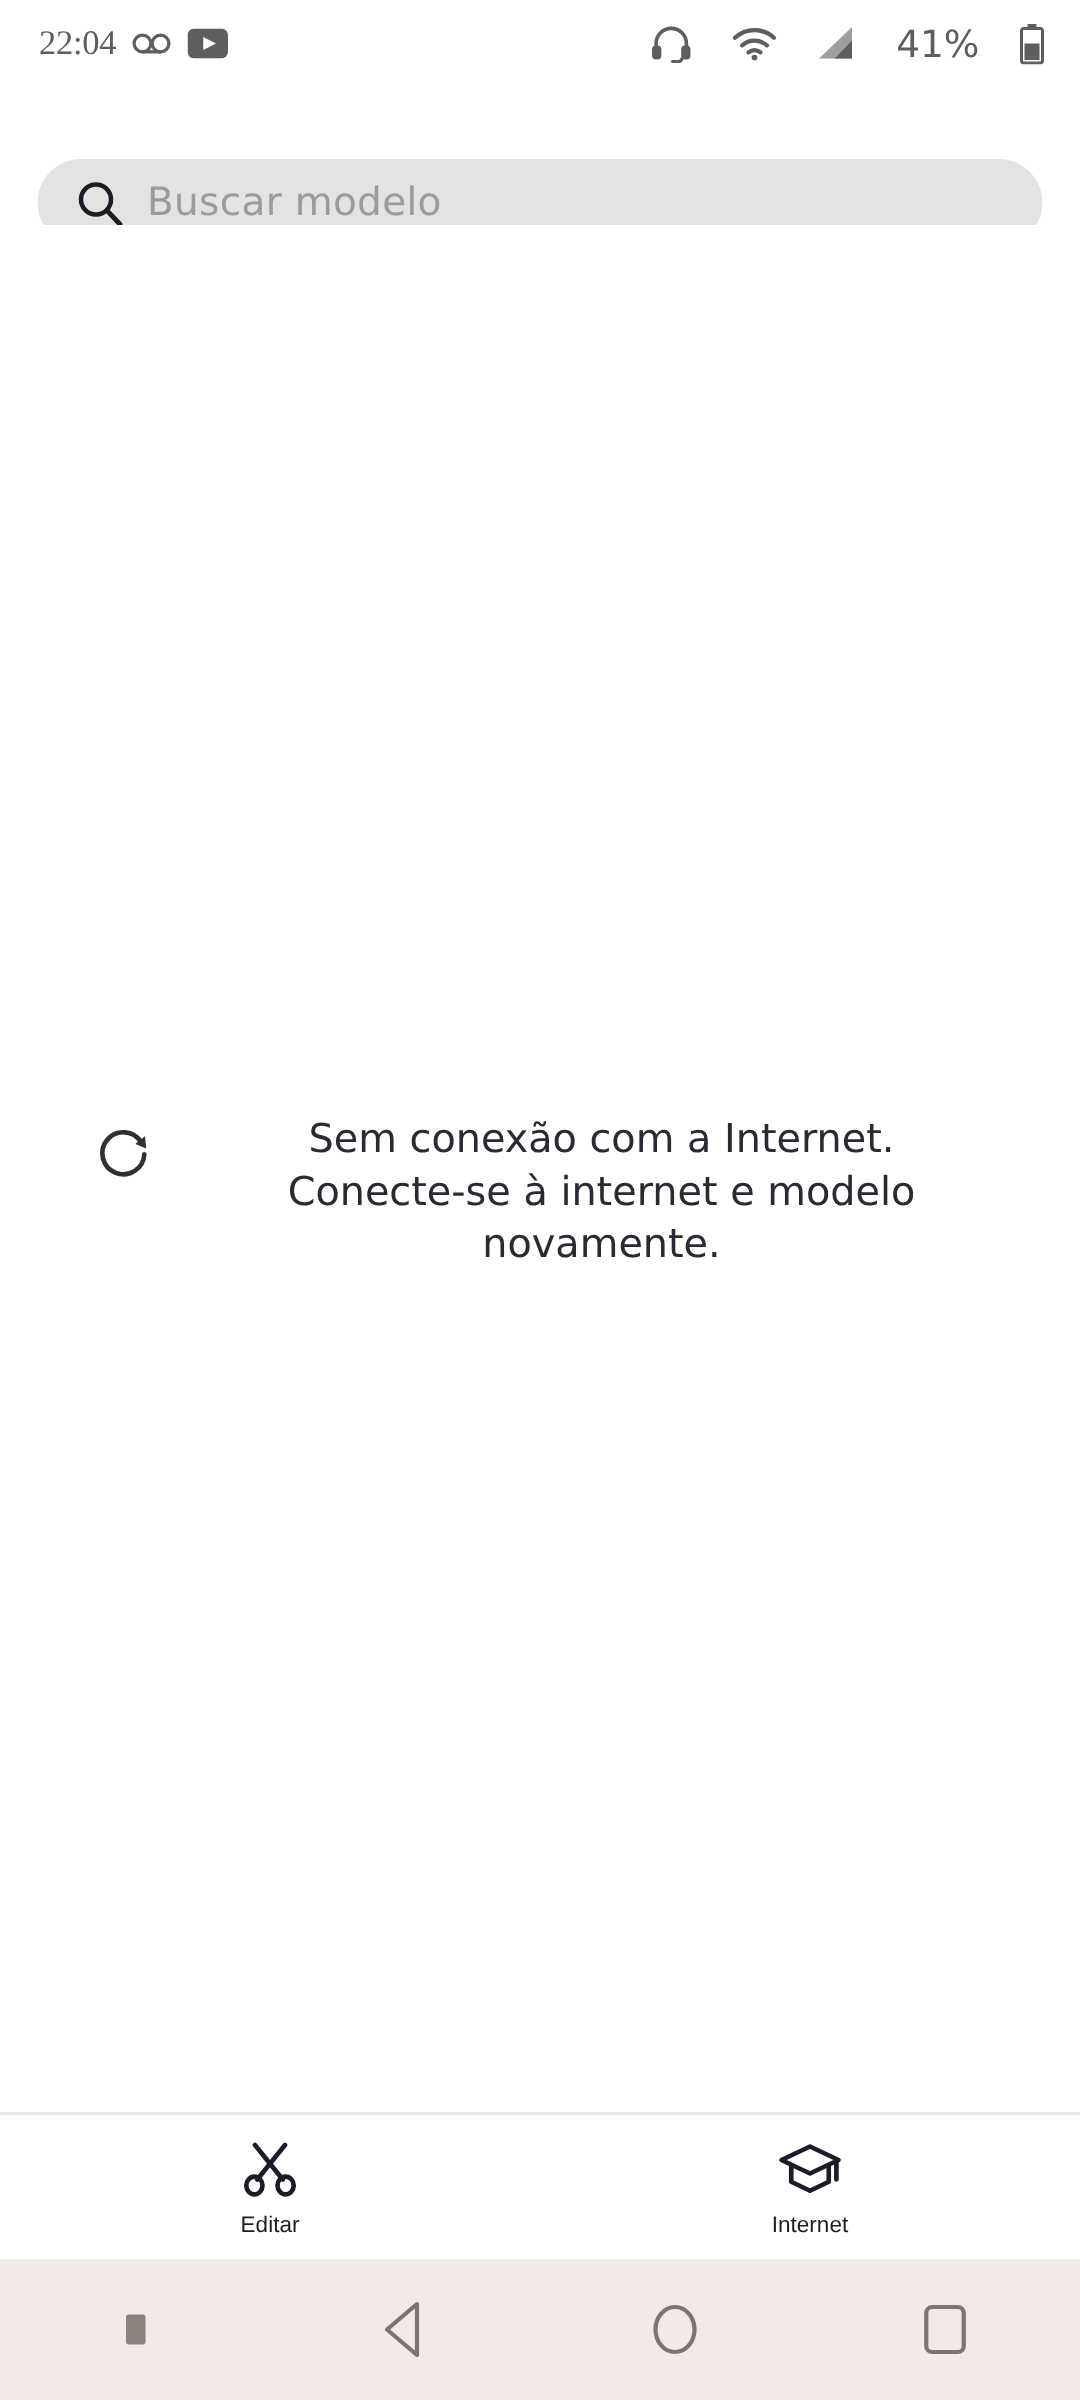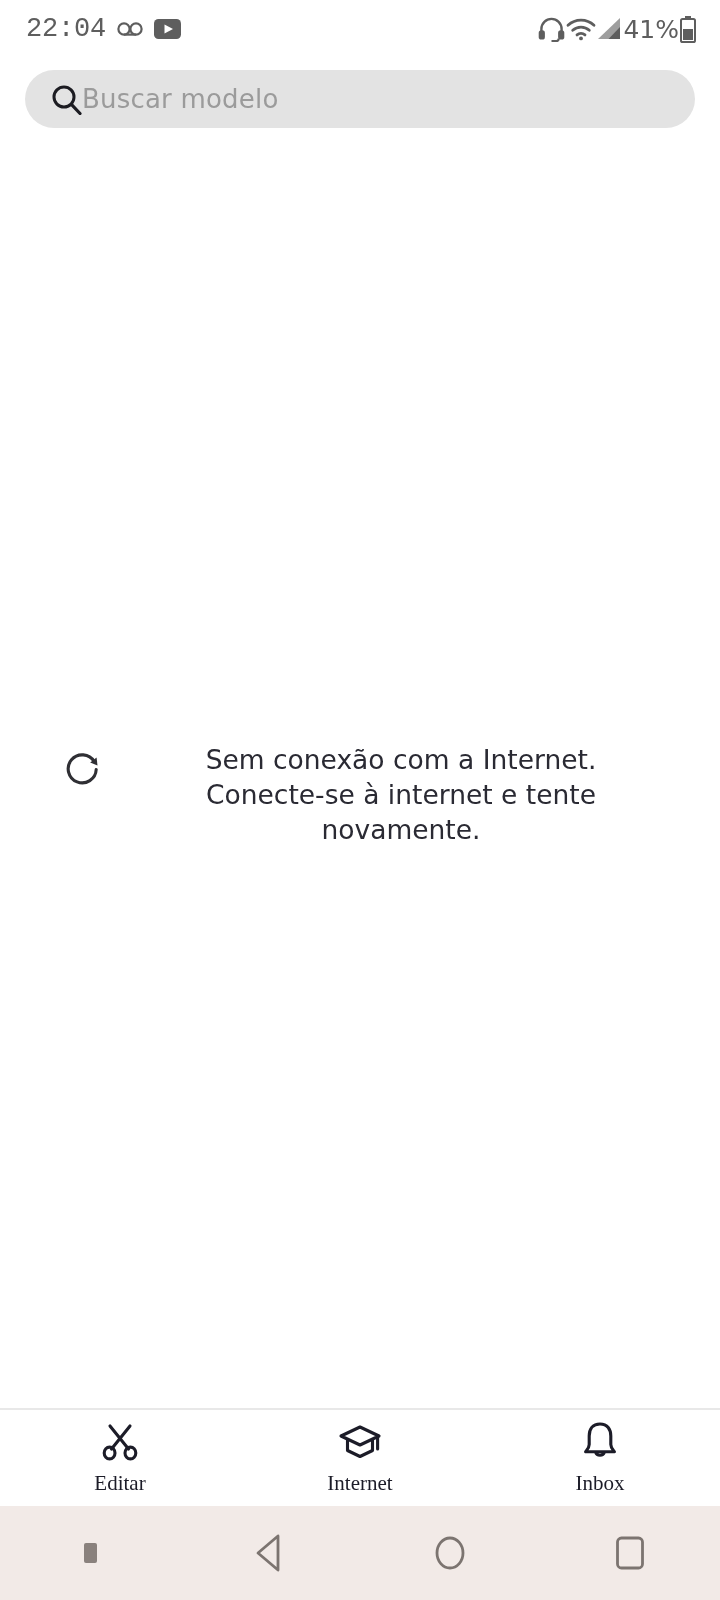--- a/index.html
+++ b/index.html
@@ -13,40 +13,40 @@
 
   
   .status-bar{
     height:58px; width:100%;
     display:flex; align-items:center; justify-content:space-between;
     padding:0 24px 0 26px;
     background:#ffffff;
   }
   .status-left{ display:flex; align-items:center; gap:11px; }
   .status-time{
-    font-size:27px; color:#5e5e5e; letter-spacing:-0.2px;
-    font-family:Liberation Mono, monospace; font-weight:400;
-  }
-  .status-right{ display:flex; align-items:center; gap:1px; }
+    font-size:23px; color:#5e5e5e; letter-spacing:-0.2px;
+    font-family:Liberation Serif, serif; font-weight:400;
+  }
+  .status-right{ display:flex; align-items:center; gap:27px; }
   .battery-pct{
     font-size:25px; color:#5e5e5e;
     font-family:"DejaVu Sans", sans-serif;
   }
   .icon-svg{ display:block; }
 
   
   .search-wrap{
     padding:12px 25px 0 25px;
   }
   .search-bar{
     height:58px; width:100%;
     background:#e3e3e3;
     border-radius:29px;
     display:flex; align-items:center;
-    padding-left:26px; 
+    padding-left:26px; gap:16px;margin-top:36px;
   }
   .search-placeholder{
     font-size:26px; color:#9b9b9b;
     font-family:"DejaVu Sans", sans-serif;
     letter-spacing:0.2px;
   }
 
   
   .main-area{
     position:absolute;
@@ -82,22 +82,22 @@
   }
   .tab-item{
     flex:1 1 0;
     display:flex; flex-direction:column;
     align-items:center; justify-content:center;
     gap:9px;
     height:100%;
   }
   .tab-icon{ height:42px; display:flex; align-items:center; justify-content:center; }
   .tab-label{
-    font-size:21px; color:#1c1c28;
-    font-family:Liberation Serif, serif;
+    font-size:15px; color:#1c1c28;
+    font-family:Liberation Sans, sans-serif;
   }
 
   
   .android-nav{
     position:absolute;
     left:0; right:0; bottom:0;
     height:94px;
     background:#f2eae7;
     display:flex; align-items:center;
   }
@@ -177,21 +177,21 @@
 </div>
 
 <div class="main-area">
   <div class="empty-state">
     <span class="refresh-icon-box">
       <svg class="icon-svg" width="42" height="42" viewBox="0 0 42 42">
         <path d="M32.2 13.6 A14 14 0 1 0 34.2 21.5" fill="none" stroke="#2f2f34" stroke-width="3.1" stroke-linecap="round"></path>
         <polygon points="34.6,9.5 35.5,17.6 28.2,14.6" fill="#2f2f34"></polygon>
       </svg>
     </span>
-    <span class="empty-text">Sem conexão com a Internet. Conecte-se à internet e tente novamente.</span>
+    <span class="empty-text">Sem conexão com a Internet. Conecte-se à internet e modelo novamente.</span>
   </div>
 </div>
 
 <div class="tab-bar">
 
   <div class="tab-item">
     <span class="tab-icon">
       <svg class="icon-svg" width="42" height="42" viewBox="0 0 42 42">
         <line x1="11" y1="6" x2="29.5" y2="29" stroke="#1c1c28" stroke-width="3.1" stroke-linecap="round"></line>
         <line x1="31" y1="6" x2="12.5" y2="29" stroke="#1c1c28" stroke-width="3.1" stroke-linecap="round"></line>
@@ -207,29 +207,20 @@
     <span class="tab-icon">
       <svg class="icon-svg" width="46" height="42" viewBox="0 0 46 42">
         <polygon points="23,7 42,16 23,25 4,16" fill="none" stroke="#1c1c28" stroke-width="3.1" stroke-linejoin="round"></polygon>
         <path d="M10.5 19.2 V30.5 L23 36.5 L35.5 30.5 V19.2" fill="none" stroke="#1c1c28" stroke-width="3.1" stroke-linejoin="round"></path>
         <line x1="40.6" y1="16.7" x2="40.6" y2="29" stroke="#1c1c28" stroke-width="3.1" stroke-linecap="round"></line>
       </svg>
     </span>
     <span class="tab-label">Internet</span>
   </div>
 
-  <div class="tab-item">
-    <span class="tab-icon">
-      <svg class="icon-svg" width="40" height="42" viewBox="0 0 40 42">
-        <path d="M20 4 C12.5 4 9.2 9.5 9.2 16 v8.5 c0 3.5 -2.2 5.5 -3.6 7.2 h28.8 c-1.4 -1.7 -3.6 -3.7 -3.6 -7.2 V16 C30.8 9.5 27.5 4 20 4 Z" fill="none" stroke="#1c1c28" stroke-width="3.1" stroke-linejoin="round"></path>
-        <path d="M15.6 32 a4.6 4.6 0 0 0 8.8 0" fill="none" stroke="#1c1c28" stroke-width="3.1"></path>
-      </svg>
-    </span>
-    <span class="tab-label">Inbox</span>
-  </div>
 
 </div>
 
 <div class="android-nav">
   <div class="nav-slot">
     <span class="nav-dot"></span>
   </div>
   <div class="nav-slot">
     <span>
       <svg class="icon-svg" width="42" height="44" viewBox="0 0 42 44">

